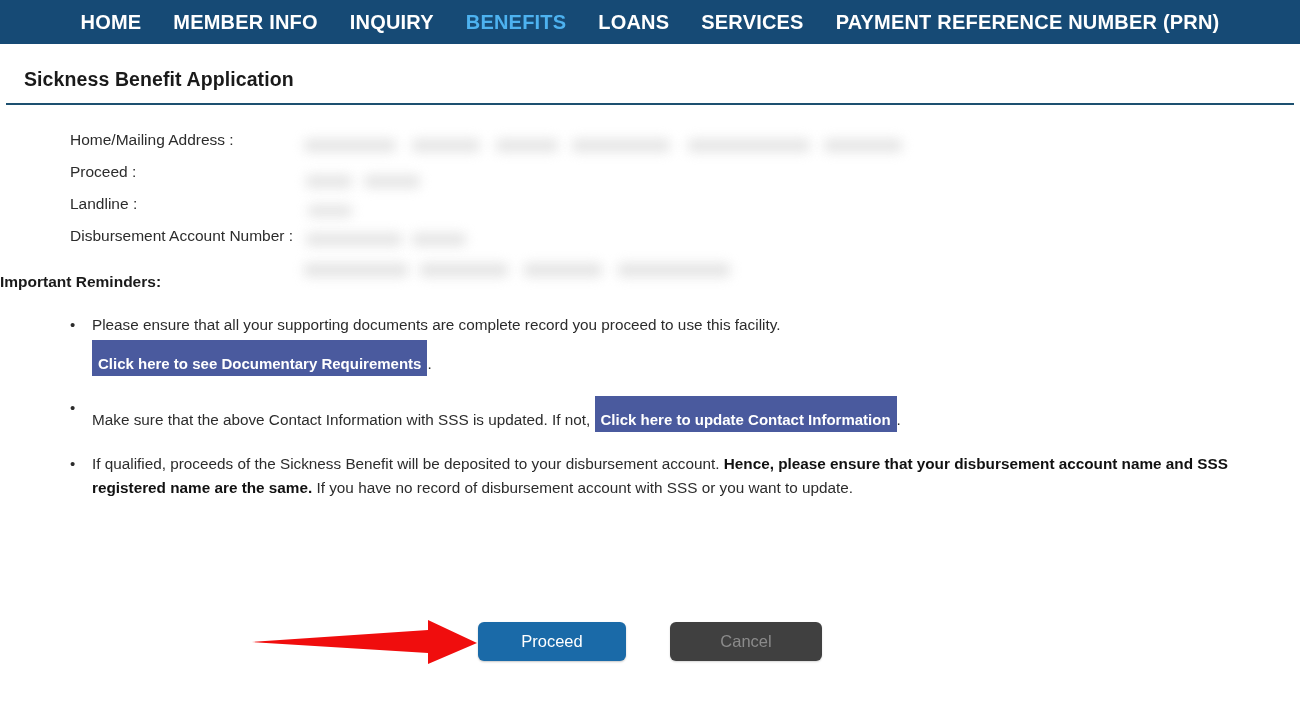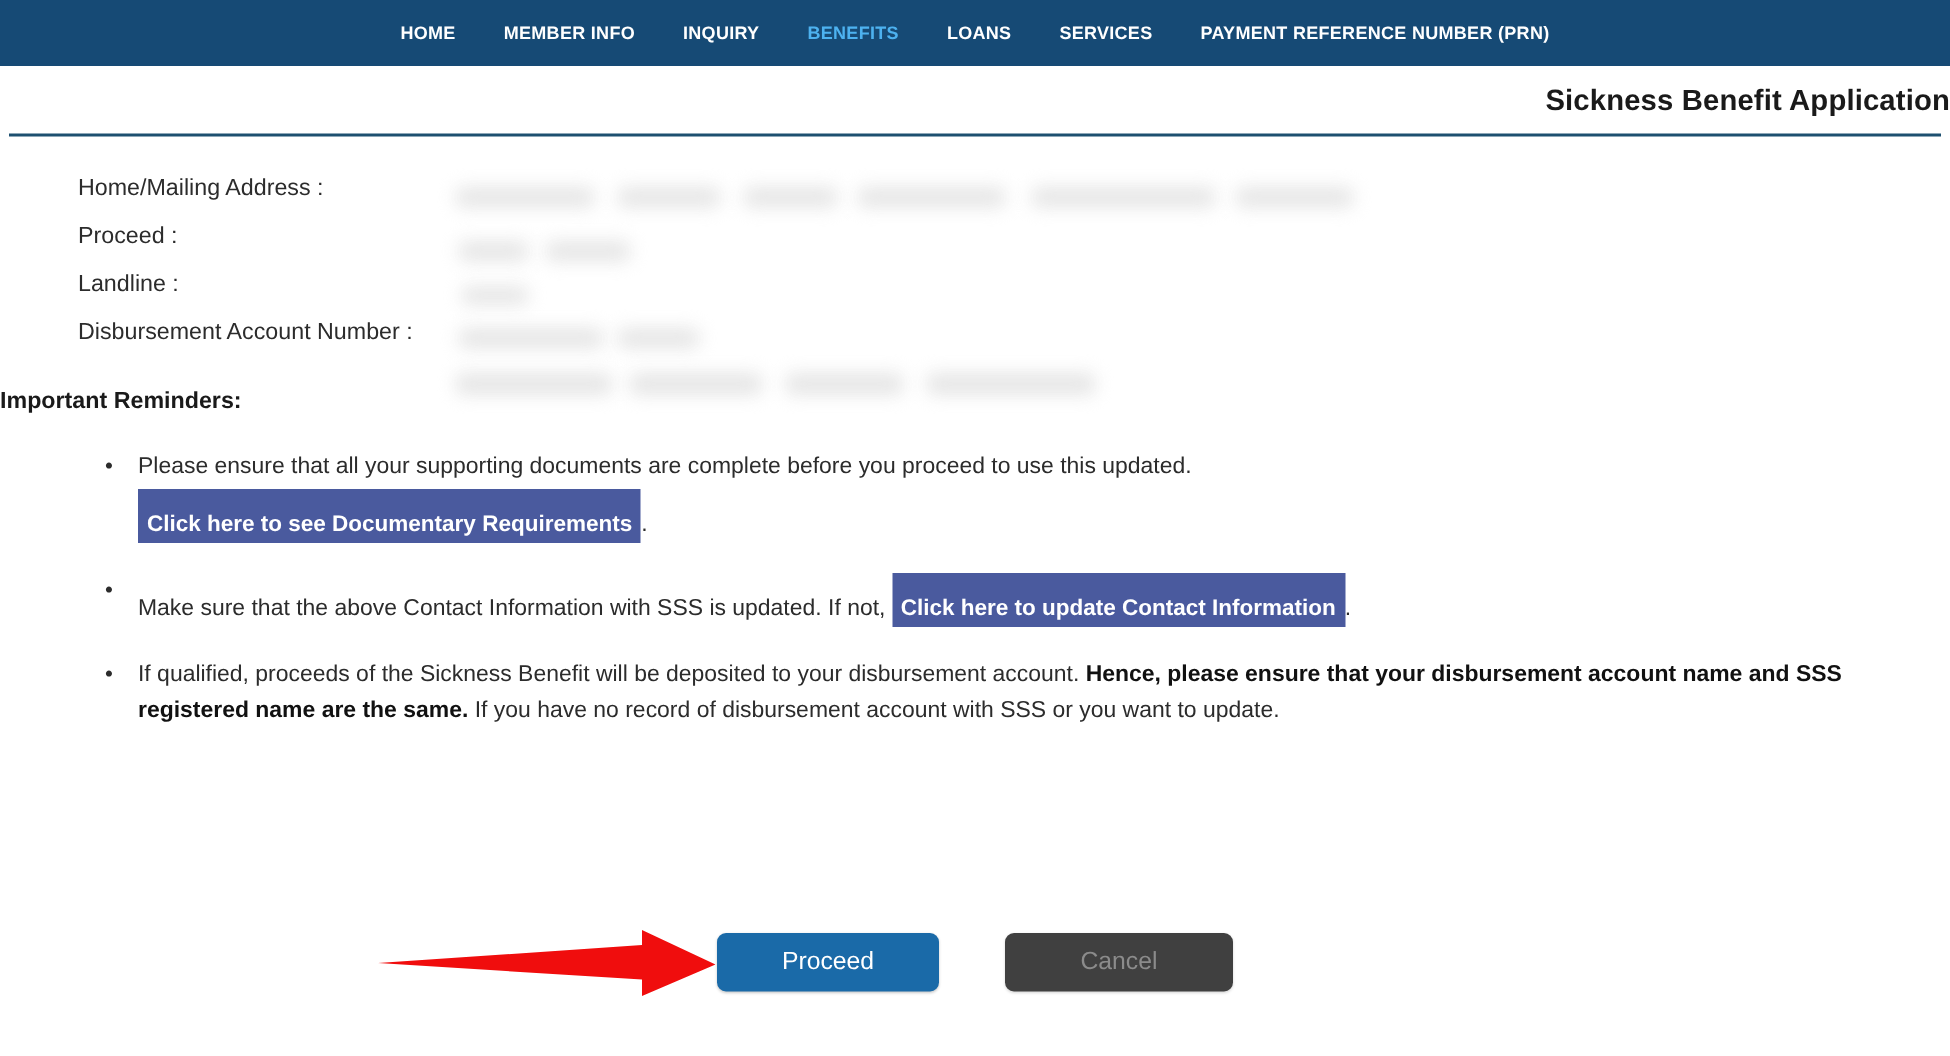--- a/index.html
+++ b/index.html
@@ -29,58 +29,57 @@
   .nav-list {
     display: flex;
     align-items: center;
     gap: 0px;
     list-style: none;
     margin: 0;
     padding: 0;
   }
   .nav-item {
     color: #ffffff;
-    font-size: 12px;
+    font-size: 20px;
     font-weight: bold;
     letter-spacing: 0.2px;
     padding: 0 16px;
     line-height: 44px;
     white-space: nowrap;
     cursor: pointer;
     font-family: "Liberation Sans", sans-serif;
   }
   .nav-item.active {
     color: #4db2f0;
   }
 
   
   .title-zone {
     padding: 12px 0 0 12px;
   }
   .page-title {
     font-size: 19.5px;
     font-weight: bold;
     color: #1a1a1a;
-    margin: 0;
+    margin: 12px;
     letter-spacing: 0.1px;
     font-family: "Liberation Sans", sans-serif;
-    text-align: right;
   }
   .title-rule {
     margin-top: 10px;
     margin-left: 6px;
     width: 1288px;
     height: 2px;
     background: #1d5070;
   }
 
   
   .info-block {
     margin-top: 26px;
-    padding-left: 52px;
+    padding-left: 70px;
     position: relative;
   }
   .info-row {
     display: flex;
     align-items: baseline;
     height: 32px;
   }
   .info-label {
     font-size: 15.5px;
     color: #2c2c2c;
@@ -257,21 +256,21 @@
     <div class="smudge" style="left:224px; top:136px; width:78px;  height:14px;"></div>
     <div class="smudge" style="left:318px; top:136px; width:112px; height:14px;"></div>
   </div>
 </div>
 
 <div class="reminders-heading">Important Reminders:</div>
 
 <ul class="reminder-list">
 
   <li class="reminder-item">
-    <span>Please ensure that all your supporting documents are complete before you proceed to use this updated.</span>
+    <span>Please ensure that all your supporting documents are complete record you proceed to use this facility.</span>
     <span class="chip-line"><span class="link-chip">Click here to see Documentary Requirements</span><span>.</span></span>
   </li>
 
   <li class="reminder-item">
     <span>Make sure that the above Contact Information with SSS is updated. If not,</span>
     <span class="link-chip">Click here to update Contact Information</span><span>.</span>
   </li>
 
   <li class="reminder-item">
     <span>If qualified, proceeds of the Sickness Benefit will be deposited to your disbursement account.</span>

